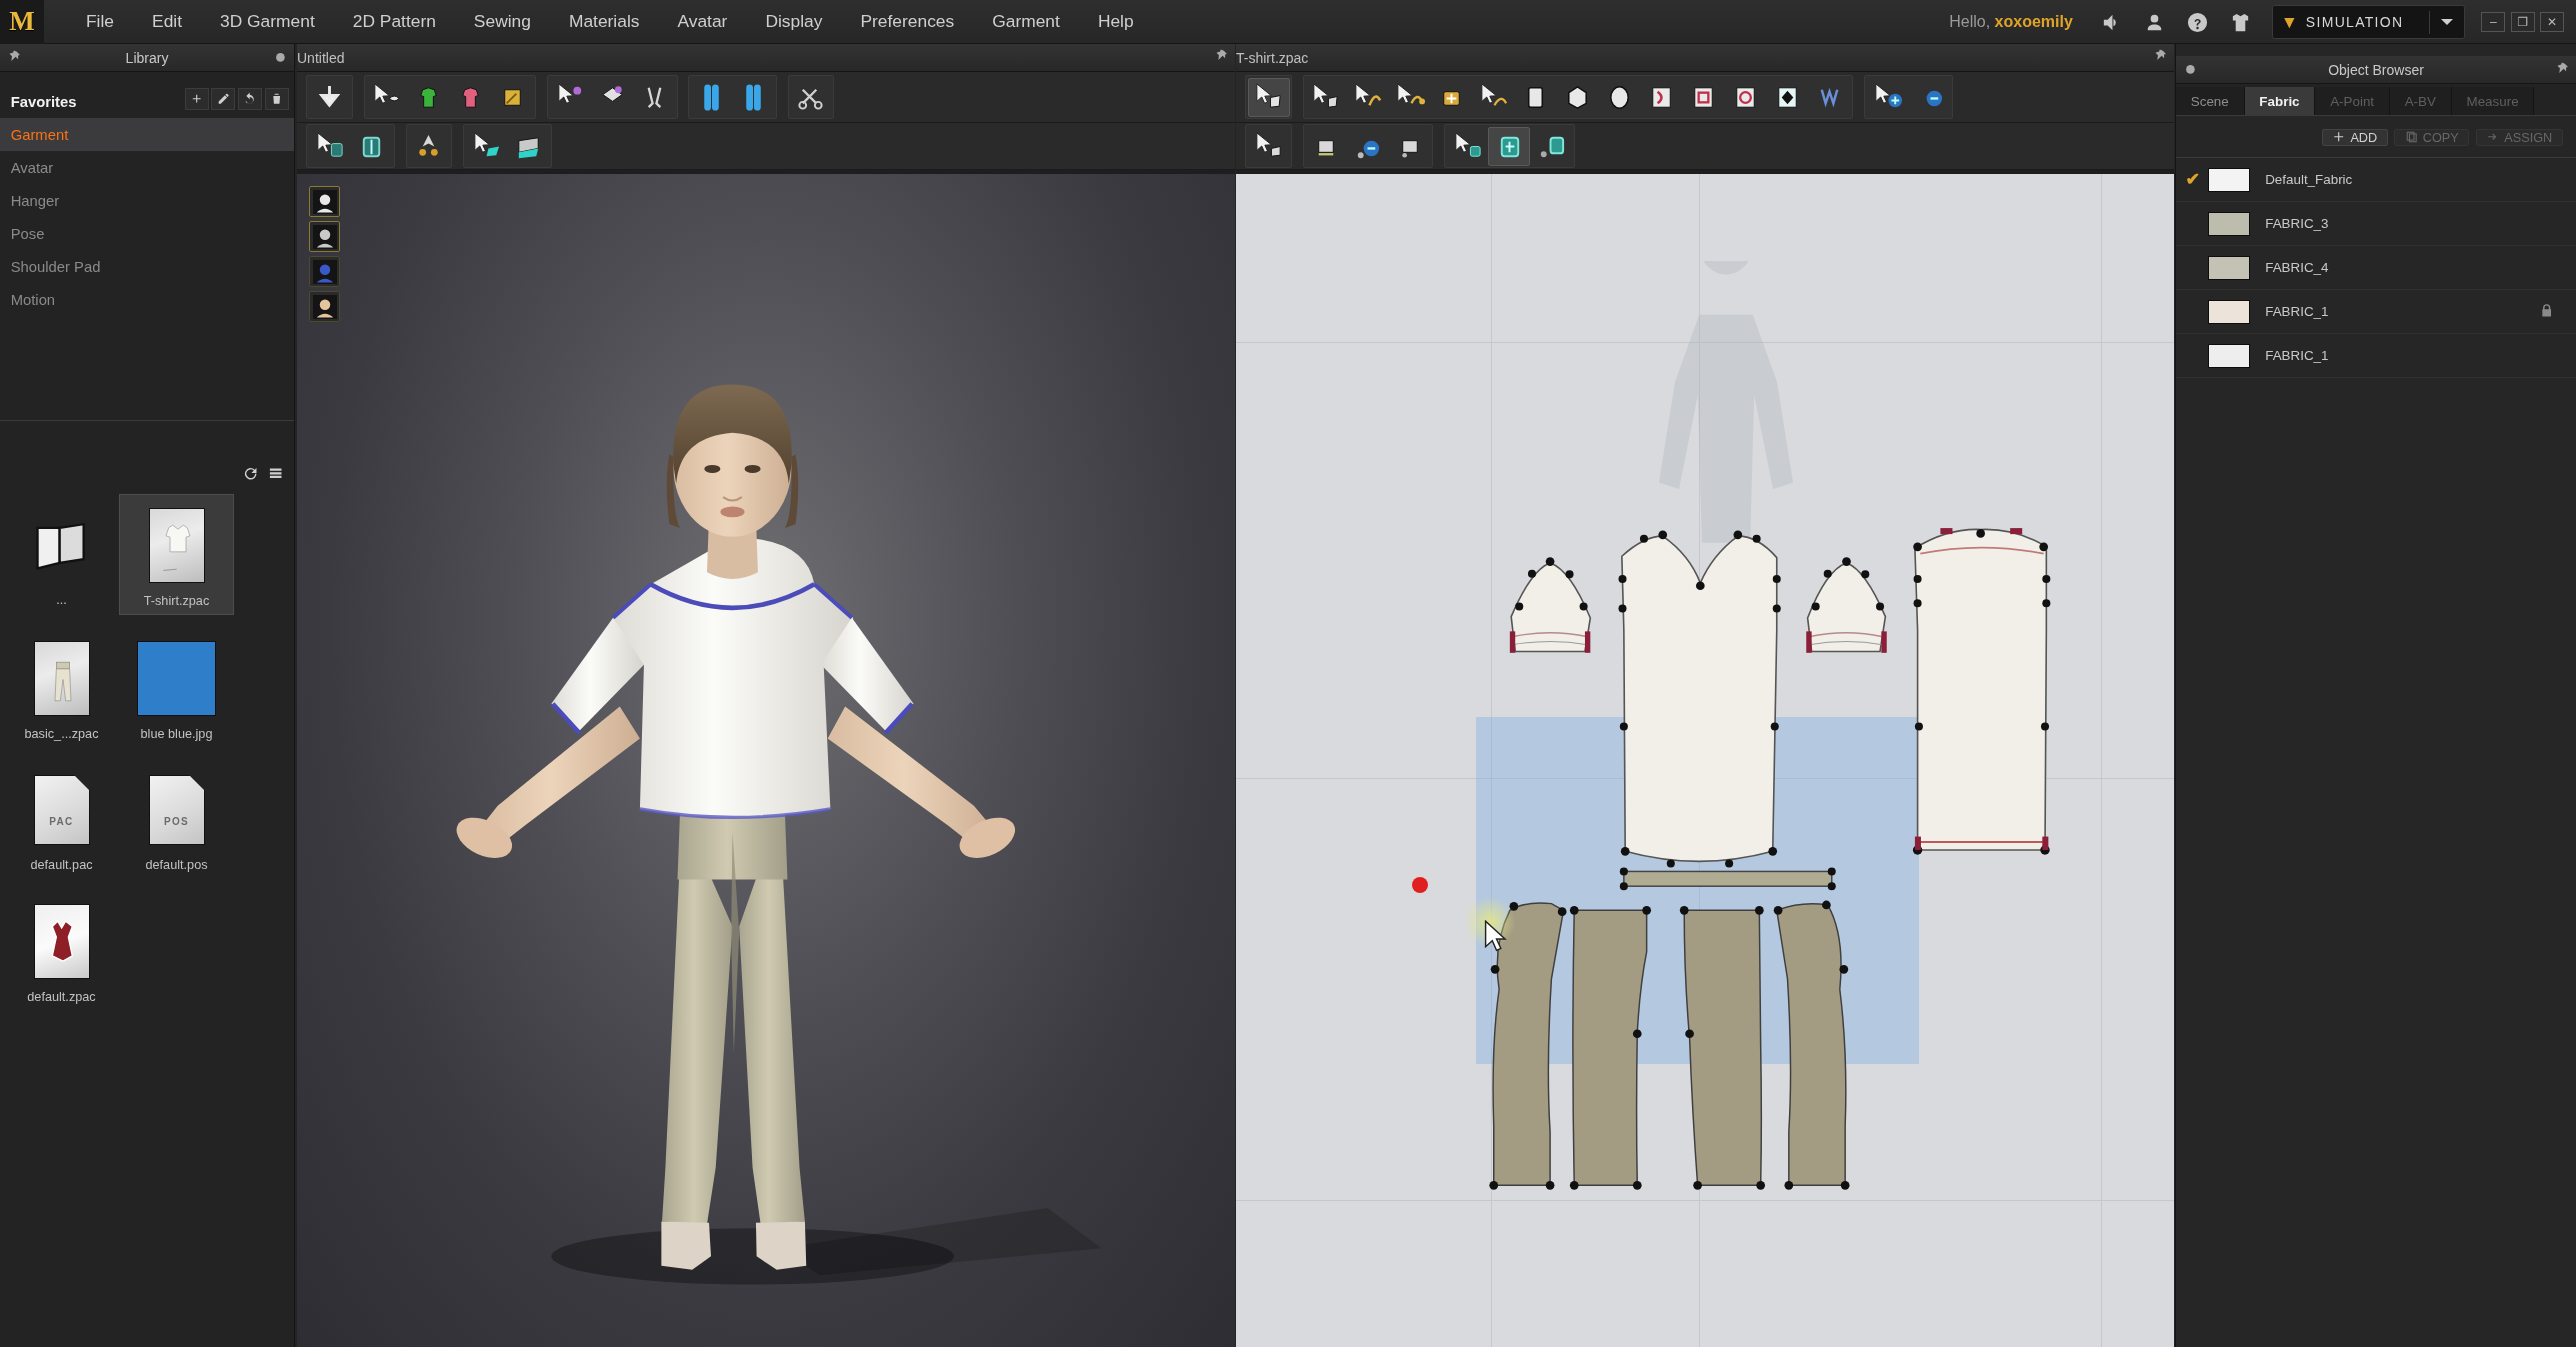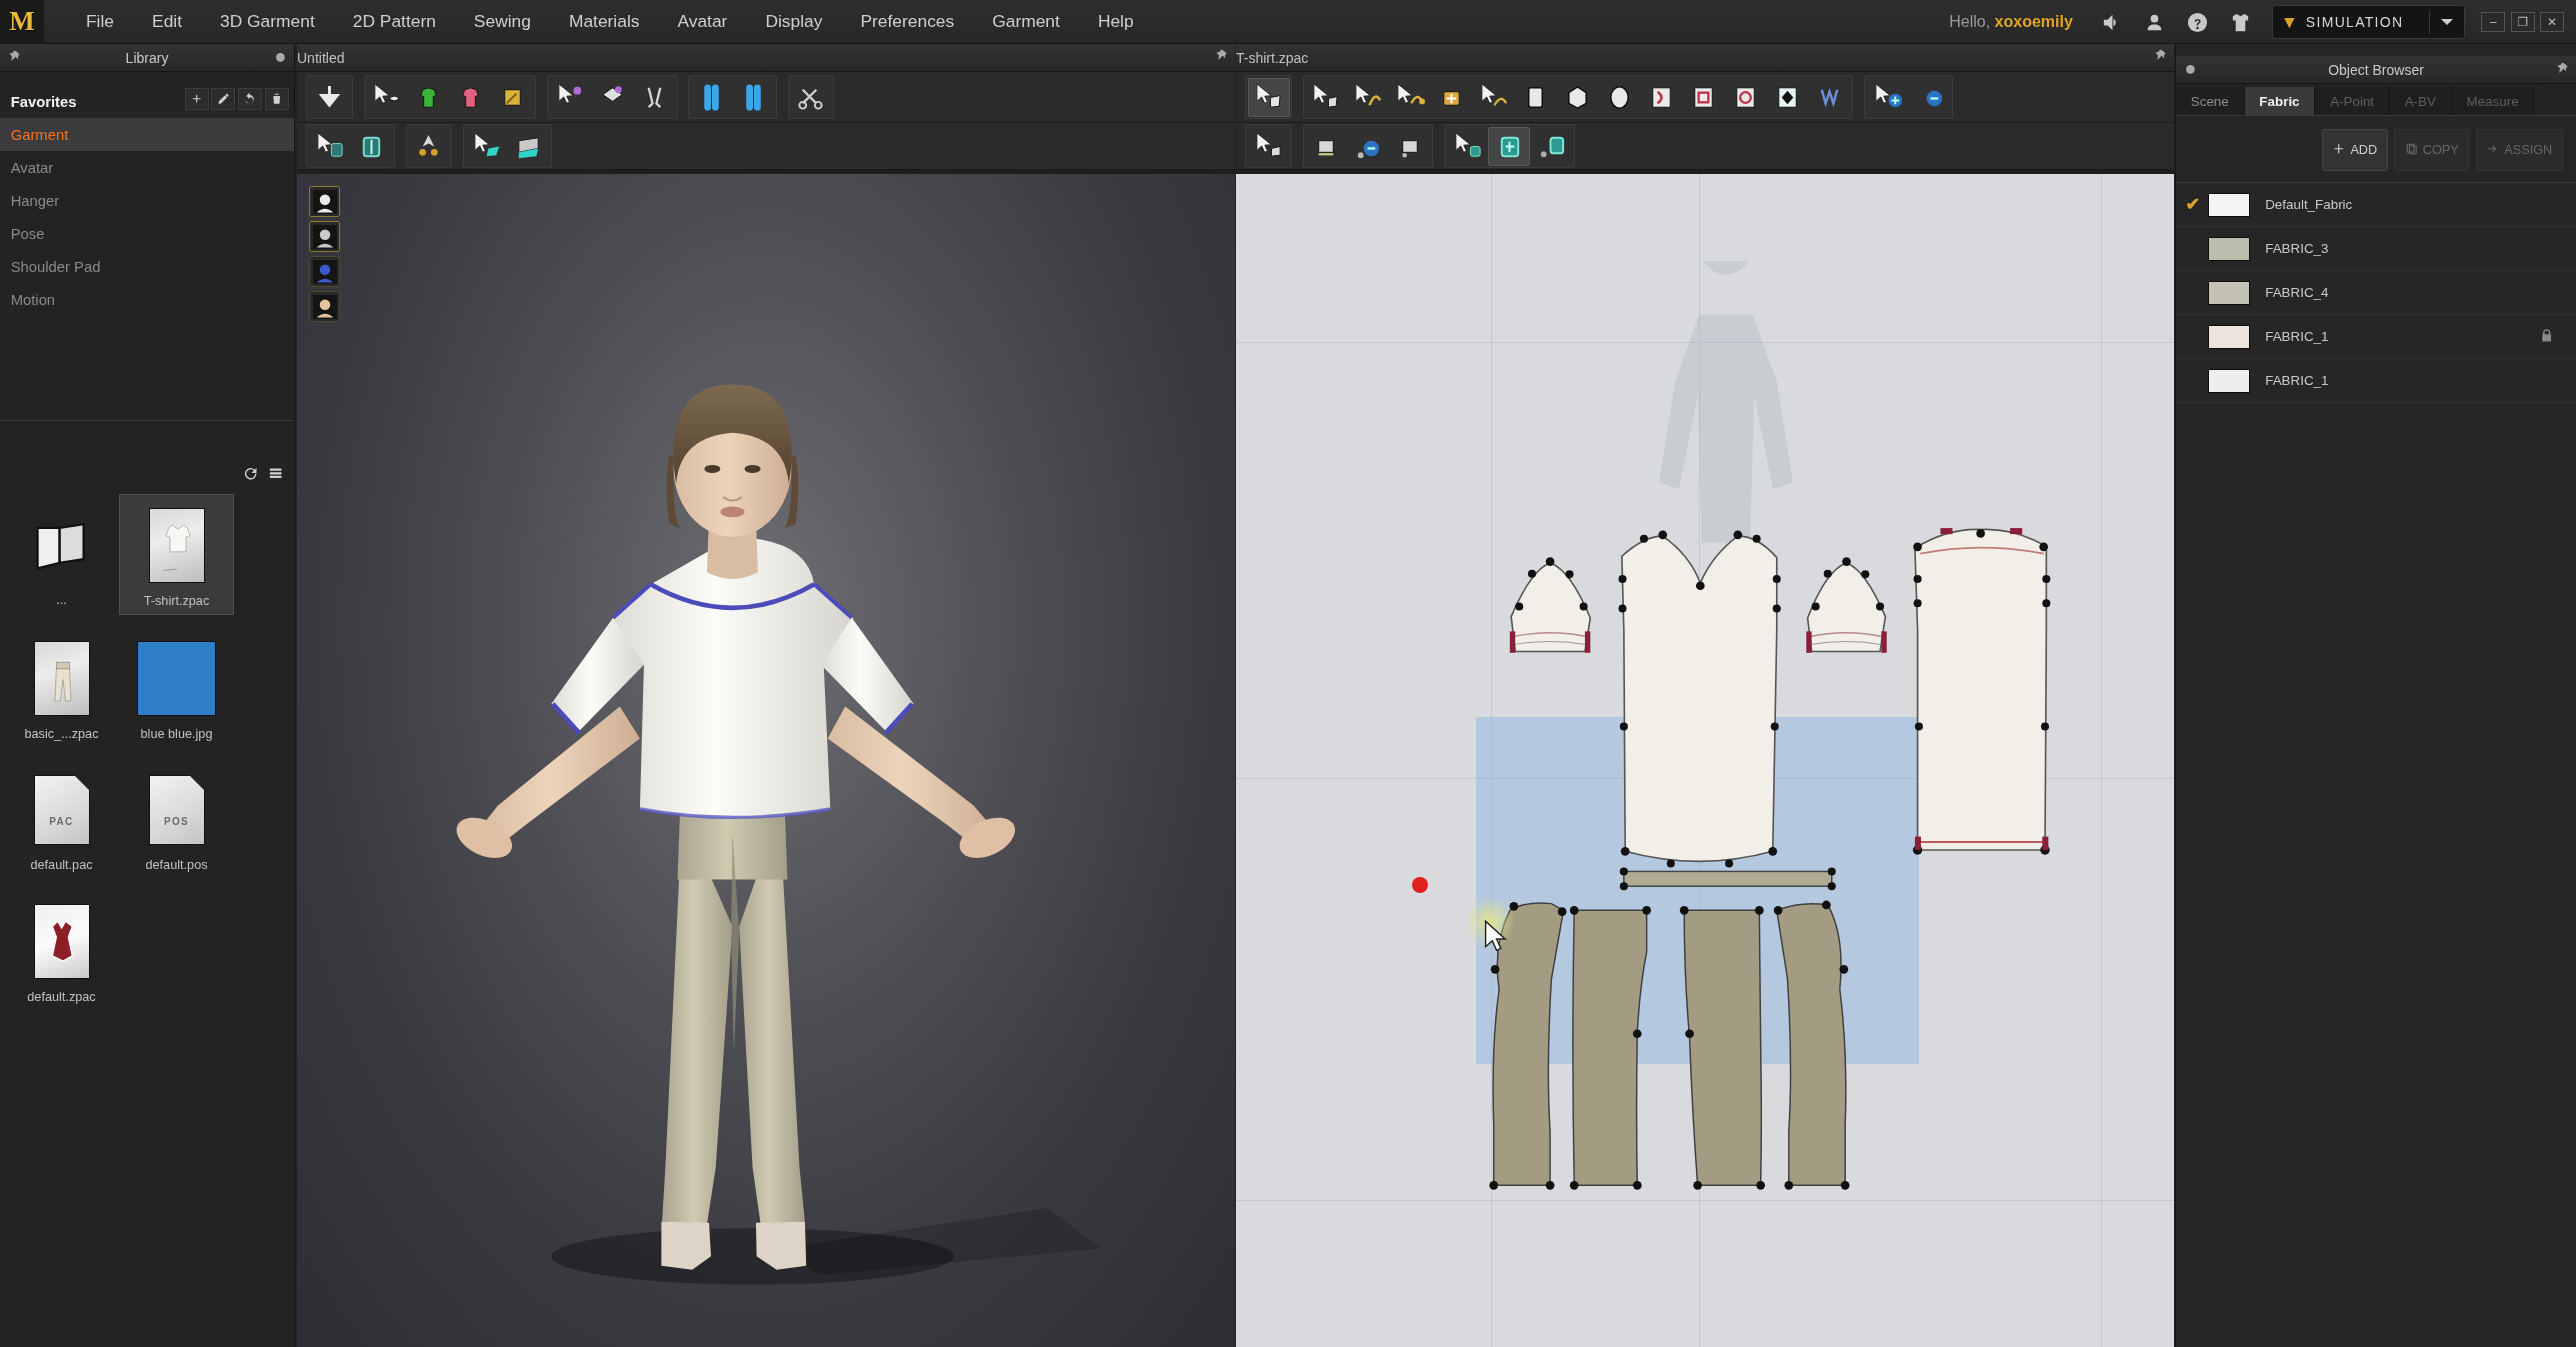--- a/index.html
+++ b/index.html
@@ -125,21 +125,21 @@
   .rightcol { position:absolute; left:2175px; top:44px; right:0; bottom:0; background:#262626;
     border-left:0.7px solid #141414; }
   .objbrowser { position:absolute; left:0; right:0; top:12px; height:631px; }
   .ob-tabs { display:flex; background:#232323; height:32px; align-items:flex-end;
     border-bottom:0.7px solid #3a3a3a; }
   .ob-tab { font-size:13.4px; color:#8d8d8d; padding:6.7px 14.8px 6px 14.8px; background:#1f1f1f;
     border-right:0.7px solid #141414; white-space:nowrap; }
   .ob-tab.active { background:#3a3a3a; color:#f0f0f0; font-weight:bold; }
   .ob-tab.dis { color:#5f5f5f; }
   .ob-actions { display:flex; justify-content:flex-end; gap:6.7px; padding:13.4px 13.4px 10.7px 0; }
-  .obbtn { display:flex; align-items:center; gap:4.7px; height:42px; padding:0 9.4px;
+  .obbtn { display:flex; align-items:center; gap:4.7px; height:17px; padding:0 9.4px;
     background:#333; border:0.7px solid #434343; border-radius:2px; font-size:12.7px; color:#d2d2d2; }
   .obbtn.dis { color:#676767; background:#2b2b2b; border-color:#343434; }
   .obbtn svg { width:13.4px;height:13.4px; }
 
   .fab-list { border-top:0.7px solid #3a3a3a; }
   .fab-row { height:44px; display:flex; align-items:center; border-bottom:0.7px solid #303030;
     padding-left:9.4px; position:relative; }
   .fab-check { width:23px; font-size:17.4px; color:#e0a32a; font-weight:bold; }
   .fab-sw { width:42px; height:24px; border:1.3px solid #0d0d0d; margin-right:14.8px; }
   .fab-name { font-size:13.4px; color:#c9c9c9; }

